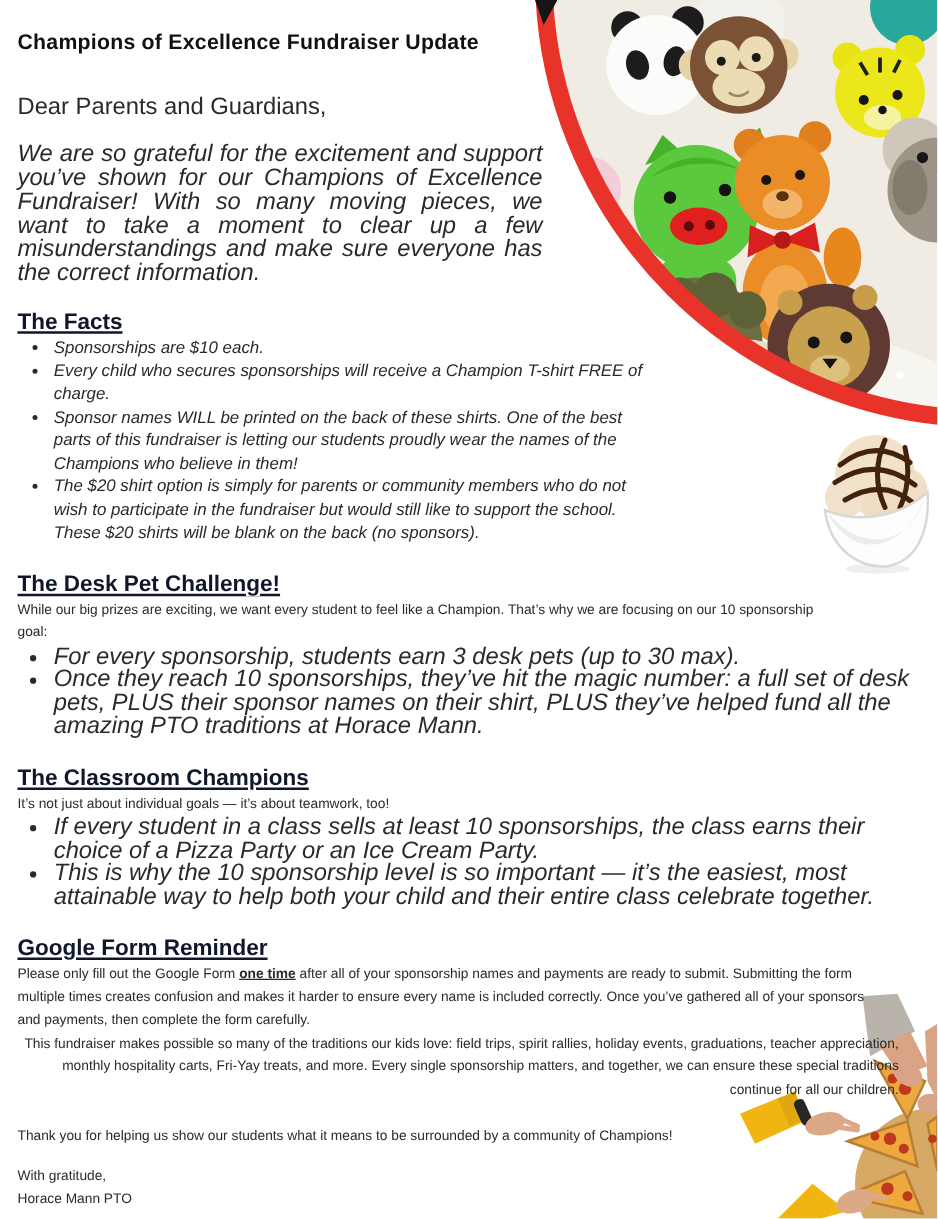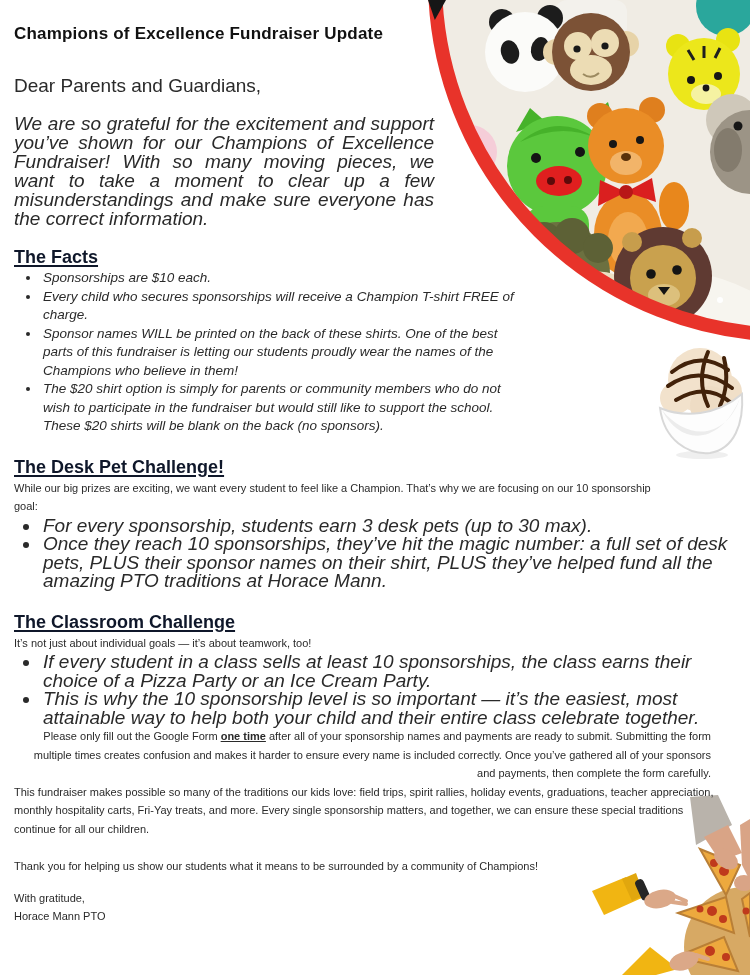--- a/index.html
+++ b/index.html
@@ -27,22 +27,22 @@
      text-decoration:underline;text-decoration-thickness:1.5px;text-underline-offset:2px;}
   ul{margin:1px 0 0;padding-left:27px;font-style:italic;}
   li{font-size:13.5px;line-height:18.5px;padding-left:2px;}
   .facts-list{width:478px;}
   .lower p{font-size:11px;line-height:18.5px;}
   .lower li{font-size:19px;line-height:18.5px;}
   .lower h2{margin-top:21px;}
   .desk-body{max-width:652px;}
   .desk-list{max-width:708px;}
   .classroom-list{max-width:712px;}
-  .google-body{max-width:697px;margin-top:0;text-align:right;}
-  .why-body{max-width:705px;}
+  .google-body{max-width:697px;margin-top:0;}
+  .why-body{max-width:705px;text-align:right;}
   .thanks{max-width:640px;margin-top:19px;}
   .closing{margin-top:13px;}
   .u{text-decoration:underline;font-weight:700;}
 </style>
 </head>
 <body>
 
 <main class="page">
 
   <div class="photo-top" role="img" aria-label="assorted colorful animal eraser desk pets framed in a red circle">
@@ -249,29 +249,30 @@
       <section>
         <h2>The Desk Pet Challenge!</h2>
         <p class="desk-body">While our big prizes are exciting, we want every student to feel like a Champion. That’s why we are focusing on our 10 sponsorship goal:</p>
         <ul class="desk-list">
           <li>For every sponsorship, students earn 3 desk pets (up to 30 max).</li>
           <li>Once they reach 10 sponsorships, they’ve hit the magic number: a full set of desk pets, PLUS their sponsor names on their shirt, PLUS they’ve helped fund all the amazing PTO traditions at Horace Mann.</li>
         </ul>
       </section>
 
       <section>
-        <h2>The Classroom Challenge</h2>
+        <h2>The Classroom Champions</h2>
         <p>It’s not just about individual goals — it’s about teamwork, too!</p>
         <ul class="classroom-list">
           <li>If every student in a class sells at least 10 sponsorships, the class earns their choice of a Pizza Party or an Ice Cream Party.</li>
           <li>This is why the 10 sponsorship level is so important — it’s the easiest, most attainable way to help both your child and their entire class celebrate together.</li>
         </ul>
       </section>
 
       <section>
+        <h2>Google Form Reminder</h2>
         <p class="google-body"><span>Please only fill out the Google Form </span><strong class="u">one time</strong><span> after all of your sponsorship names and payments are ready to submit. Submitting the form multiple times creates confusion and makes it harder to ensure every name is included correctly. Once you’ve gathered all of your sponsors and payments, then complete the form carefully.</span></p>
       </section>
 
       <section>
         <p class="why-body">This fundraiser makes possible so many of the traditions our kids love: field trips, spirit rallies, holiday events, graduations, teacher appreciation, monthly hospitality carts, Fri-Yay treats, and more. Every single sponsorship matters, and together, we can ensure these special traditions continue for all our children.</p>
       </section>
 
       <p class="thanks">Thank you for helping us show our students what it means to be surrounded by a community of Champions!</p>
       <p class="closing">With gratitude,</p>
       <p>Horace Mann PTO</p>

